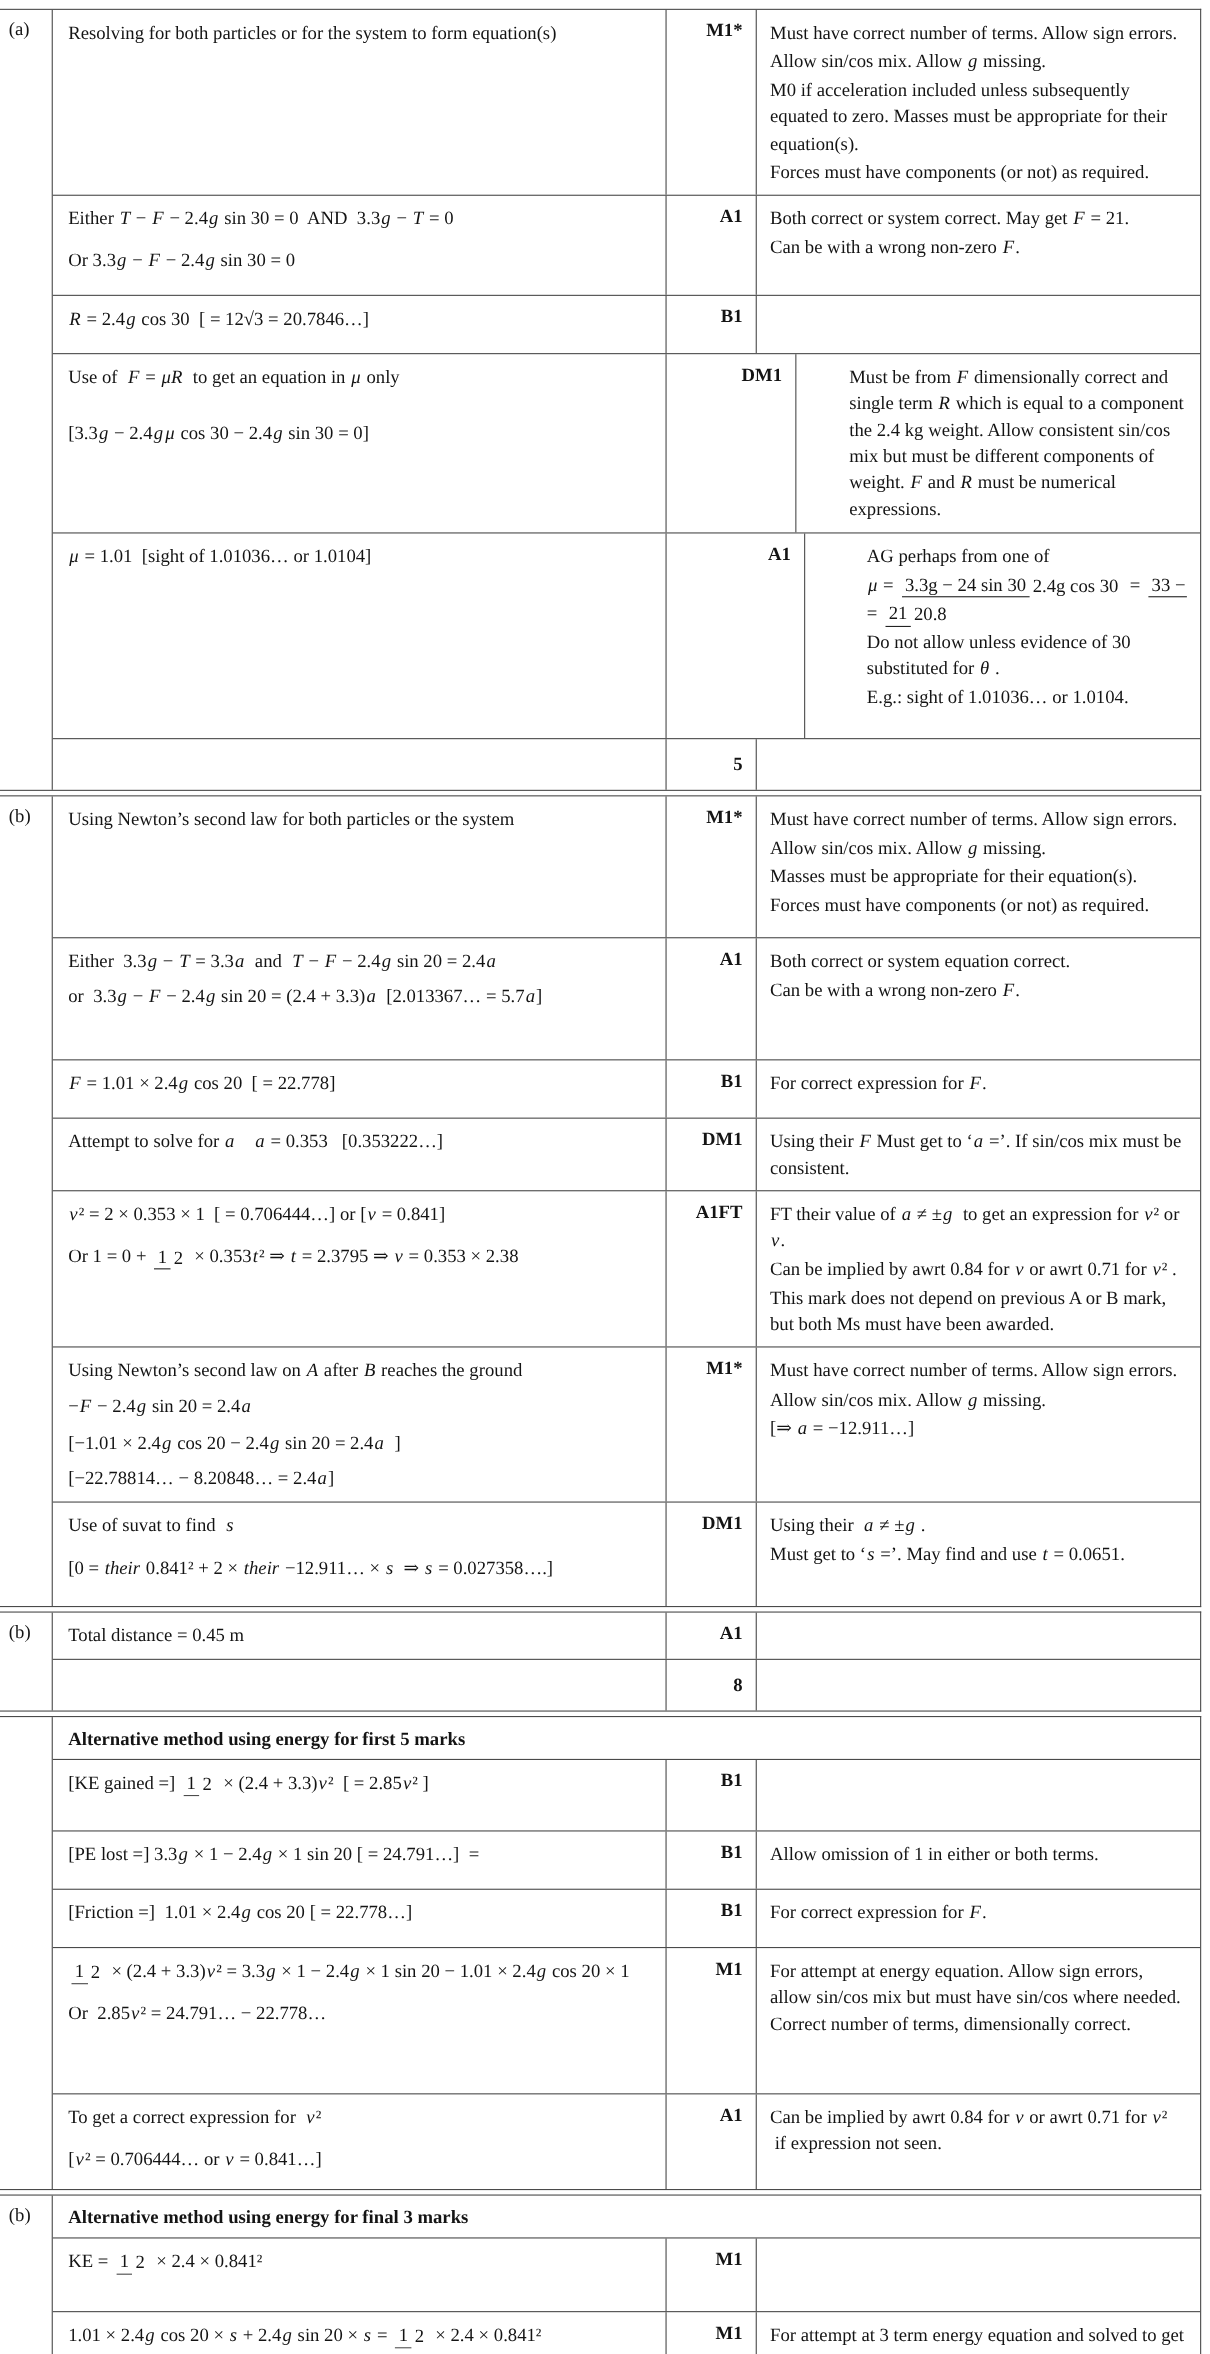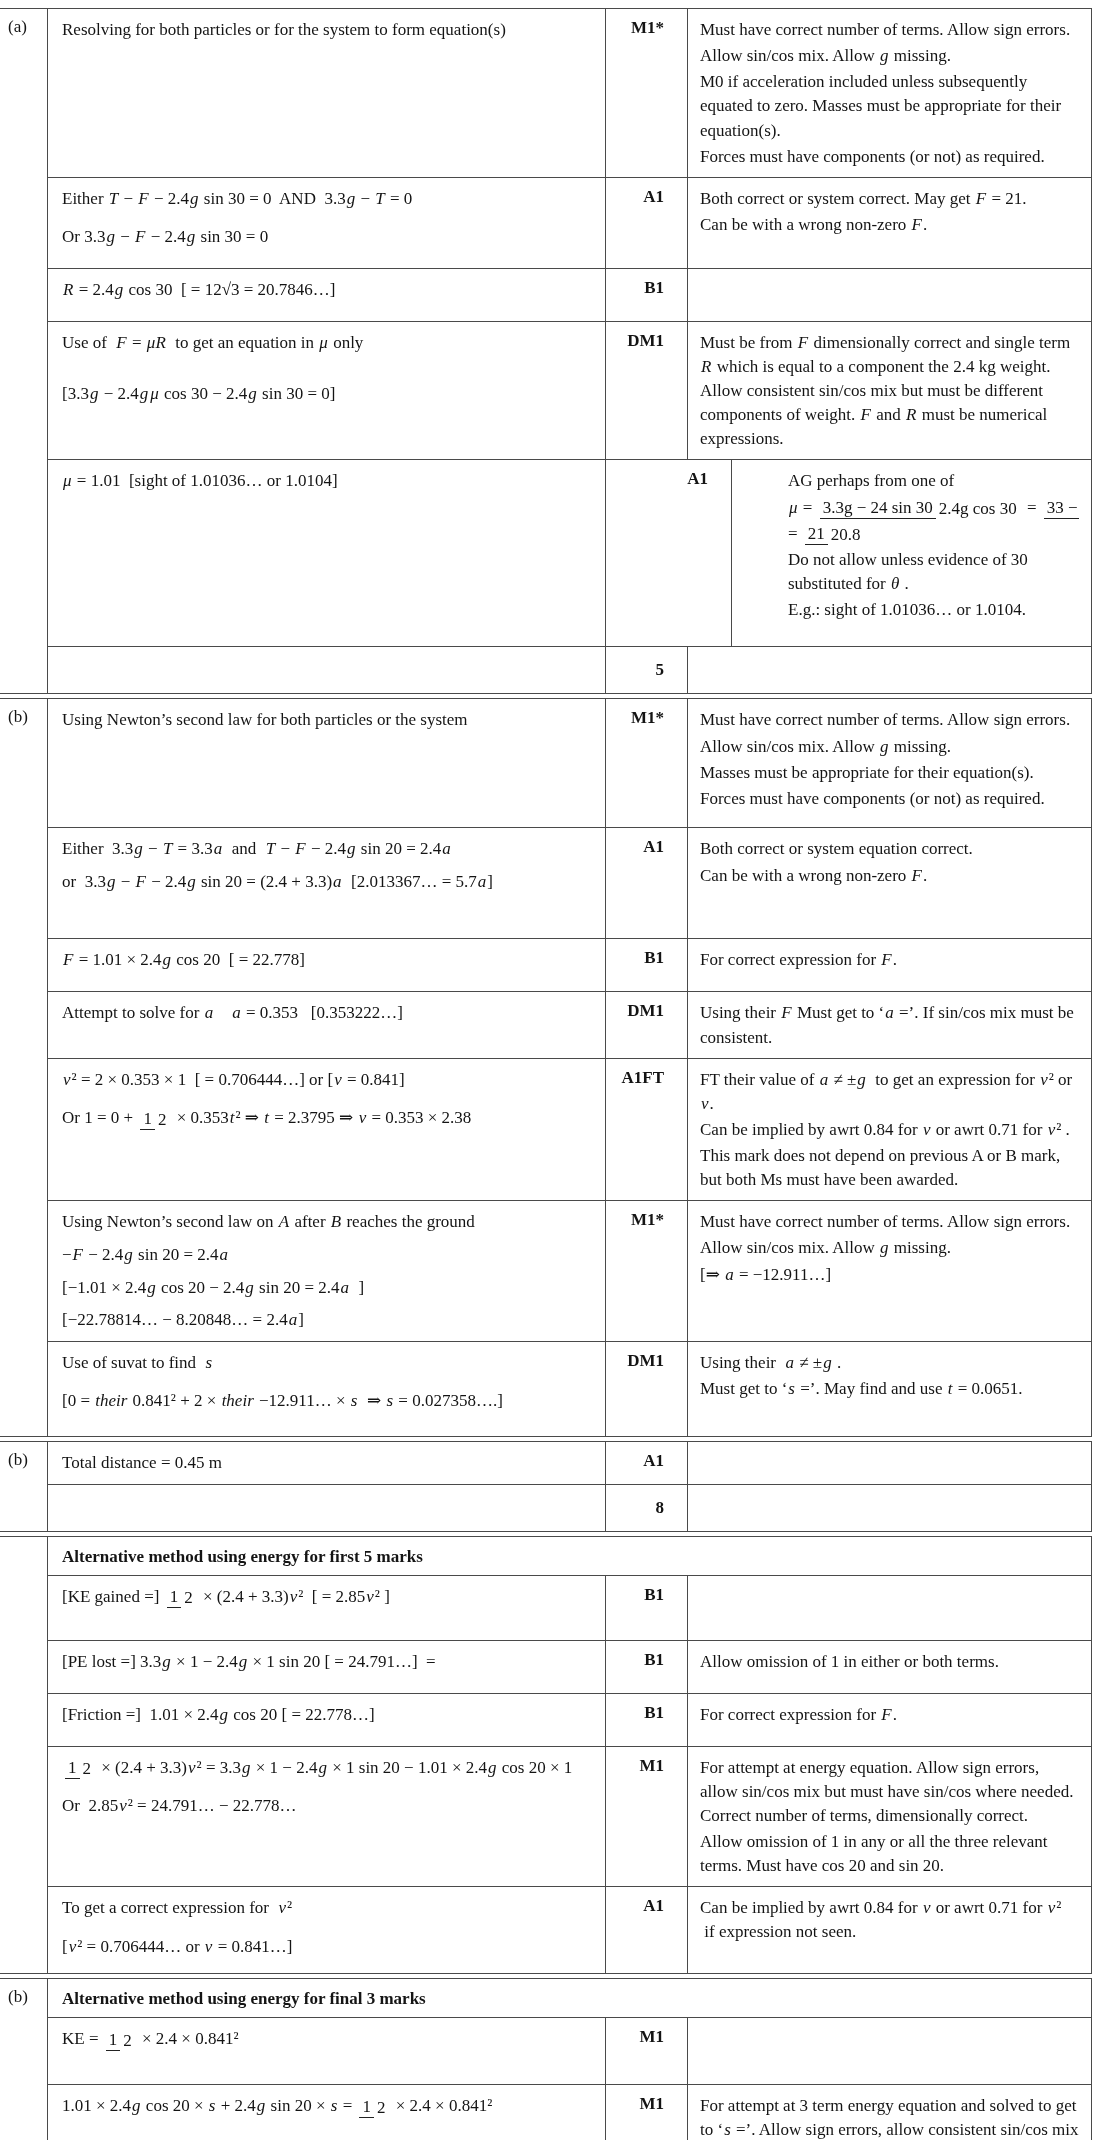--- a/index.html
+++ b/index.html
@@ -18,21 +18,21 @@
   .tbl{
     display:flex;align-items:stretch;background:var(--bg);
     border:1.5px solid var(--border);border-left:none;
     margin:0 0 4px 0;
   }
   .lbl{flex:0 0 48px;width:48px;box-sizing:border-box;border-right:1.5px solid var(--border);padding:8px 0 0 8px;}
   .rows{flex:1;display:flex;flex-direction:column;min-width:0;}
   .row{display:flex;align-items:stretch;border-top:1.5px solid var(--border);min-width:0;}
   .rows .row:first-child{border-top:none;}
   .cw{flex:0 0 558px;width:558px;box-sizing:border-box;border-right:1.5px solid var(--border);padding:9px 10px 6px 14px;line-height:1.45;overflow:hidden;}
-  .cm{flex:0 0 82px;width:82px;box-sizing:border-box;border-right:1.5px solid var(--border);padding:9px 23px 6px 4px;text-align:right;font-weight:bold;}
+  .cm{flex:0 0 82px;width:82px;box-sizing:border-box;border-right:1.5px solid var(--border);padding:9px 12px 6px 4px;text-align:right;font-weight:bold;}
   .cm.count{padding-top:13px;}
   .cn{flex:1;box-sizing:border-box;padding:9px 12px 6px 12px;line-height:1.42;overflow:hidden;min-width:0;}
   .cs{flex:1;box-sizing:border-box;padding:8px 12px 6px 14px;font-weight:bold;line-height:1.4;}
   .mline{margin:0 0 14px 0;min-height:11px;}
   .tight .mline{margin-bottom:8px;}
   .cw .mline:last-child{margin-bottom:2px;}
   .nline{margin:0 0 2px 0;}
   .fracline{white-space:nowrap;overflow:hidden;}
   .it{font-style:italic;padding:0 1px;}
   .frac{display:inline-flex;flex-direction:row;text-align:center;vertical-align:middle;margin:0 3px;line-height:1.15;}
@@ -69,21 +69,21 @@
             <div class="nline">Can be with a wrong non-zero <span class="it">F</span>.</div>
           </div>
         </div>
         <div class="row" style="min-height: 52px;">
           <div class="cw">
             <div class="mline"><span class="it">R</span> = 2.4<span class="it">g</span> cos 30 &nbsp;[ = 12√3 = 20.7846…]</div>
           </div>
           <div class="cm">B1</div>
           <div class="cn"></div>
         </div>
-        <div class="row" style="min-height: 110px;">
+        <div class="row" style="min-height: 110px; gap: 36px;">
           <div class="cw tight">
             <div class="mline">Use of &nbsp;<span class="it">F</span> = <span class="it">μR</span>&nbsp; to get an equation in <span class="it">μ</span> only</div>
             <div class="mline"></div>
             <div class="mline">[3.3<span class="it">g</span> − 2.4<span class="it">g</span><span class="it">μ</span> cos 30 − 2.4<span class="it">g</span> sin 30 = 0]</div>
           </div>
           <div class="cm">DM1</div>
           <div class="cn">
             <div class="nline">Must be from <span class="it">F</span> dimensionally correct and single term <span class="it">R</span> which is equal to a component the 2.4 kg weight. Allow consistent sin/cos mix but must be different components of weight. <span class="it">F</span> and <span class="it">R</span> must be numerical expressions.</div>
           </div>
         </div>
@@ -266,21 +266,20 @@
           <div class="cw">
             <div class="mline fracline"><span class="frac">
                 <span class="fnum">1</span>
                 <span class="fden">2</span>
               </span> × (2.4 + 3.3)<span class="it">v</span>² = 3.3<span class="it">g</span> × 1 − 2.4<span class="it">g</span> × 1 sin 20 − 1.01 × 2.4<span class="it">g</span> cos 20 × 1</div>
             <div class="mline">Or &nbsp;2.85<span class="it">v</span>² = 24.791… − 22.778…</div>
           </div>
           <div class="cm">M1</div>
           <div class="cn">
             <div class="nline">For attempt at energy equation. Allow sign errors, allow sin/cos mix but must have sin/cos where needed. Correct number of terms, dimensionally correct.</div>
-            <div class="nline">Allow omission of 1 in any or all the three relevant terms. Must have cos 20 and sin 20.</div>
           </div>
         </div>
         <div class="row" style="min-height: 86px;">
           <div class="cw">
             <div class="mline">To get a correct expression for &nbsp;<span class="it">v</span>²</div>
             <div class="mline">[<span class="it">v</span>² = 0.706444… or <span class="it">v</span> = 0.841…]</div>
           </div>
           <div class="cm">A1</div>
           <div class="cn">
             <div class="nline">Can be implied by awrt 0.84 for <span class="it">v</span> or awrt 0.71 for <span class="it">v</span>² &nbsp;if expression not seen.</div>

